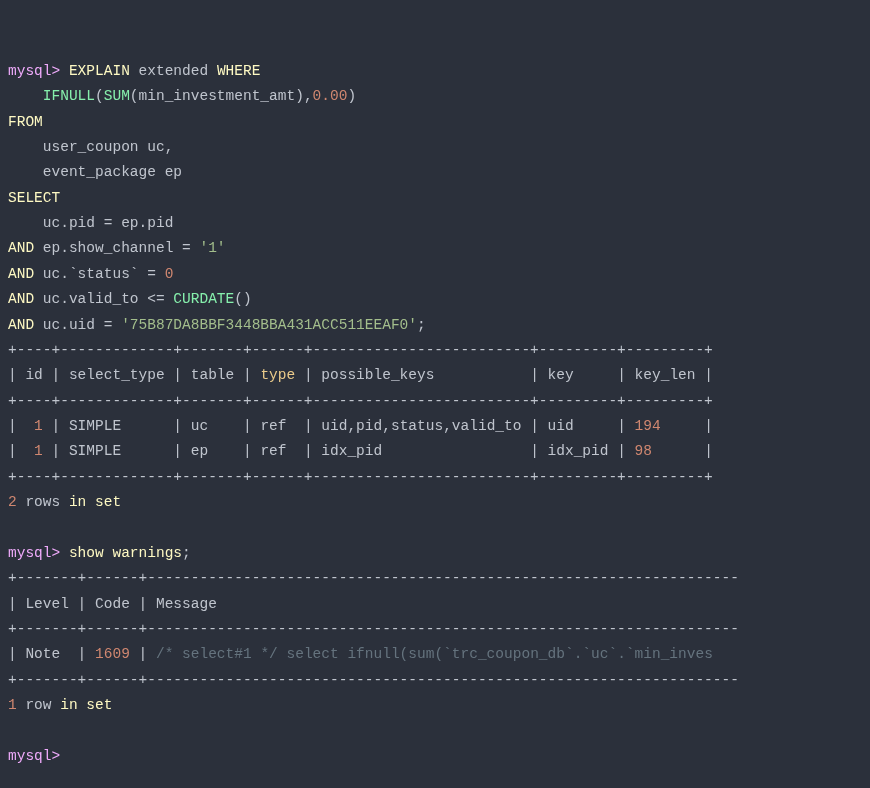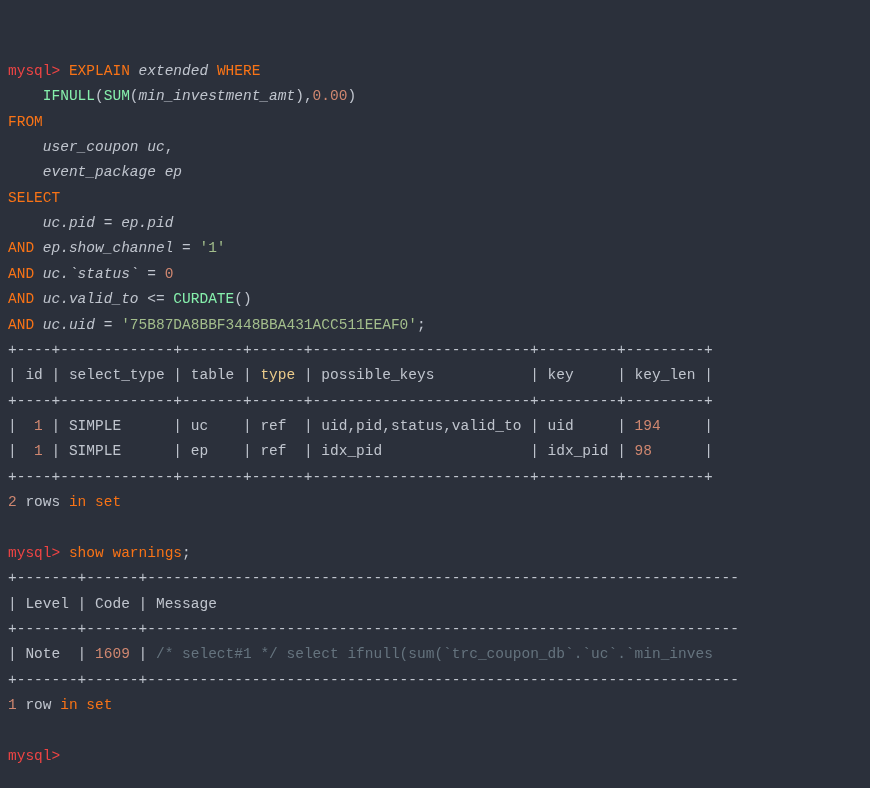--- a/index.html
+++ b/index.html
@@ -9,28 +9,28 @@
     color: #c0c5ce;
     font-family: Consolas, 'Courier New', monospace;
     font-size: 14.5px;
     line-height: 1.75;
     white-space: pre;
     width: 870px;
     height: 788px;
     box-sizing: border-box;
     overflow: hidden;
   }
-  .kw { color: #f97316; }
+  .kw { color: #fef9c3; }
   .fn { color: #86efac; }
-  .id { color: #c0c5ce; font-style: italic; }
+  .id { color: #c0c5ce; }
   .num { color: #d08770; font-family: Liberation Mono, monospace; }
   .str { color: #a3be8c; }
   .col-type { color: #ebcb8b; text-align: right; }
   .cmt { color: #65737e; }
-  .prompt { color: #ef4444; }
+  .prompt { color: #f0abfc; }
   .tbl { color: #c0c5ce; }
 </style>
 </head>
 <body>
 
 <span class="prompt">mysql&gt;</span> <span class="kw">EXPLAIN</span> <span class="id">extended</span> <span class="kw">WHERE</span>
     <span class="fn">IFNULL</span>(<span class="fn">SUM</span>(<span class="id">min_investment_amt</span>),<span class="num">0.00</span>)
 <span class="kw">FROM</span>
     <span class="id">user_coupon uc</span>,
     <span class="id">event_package ep</span>

